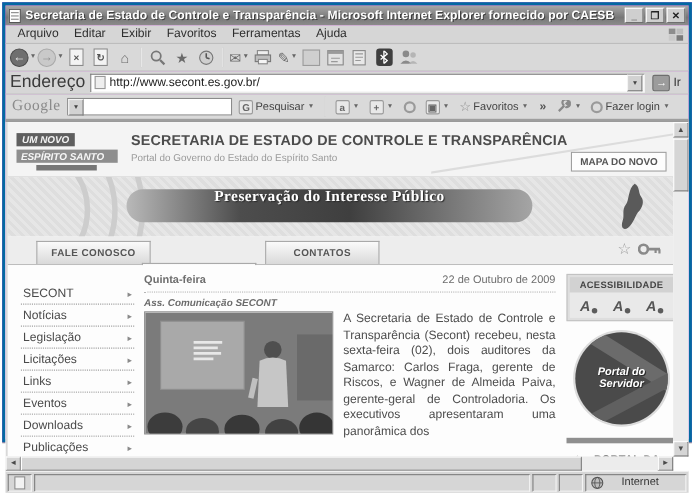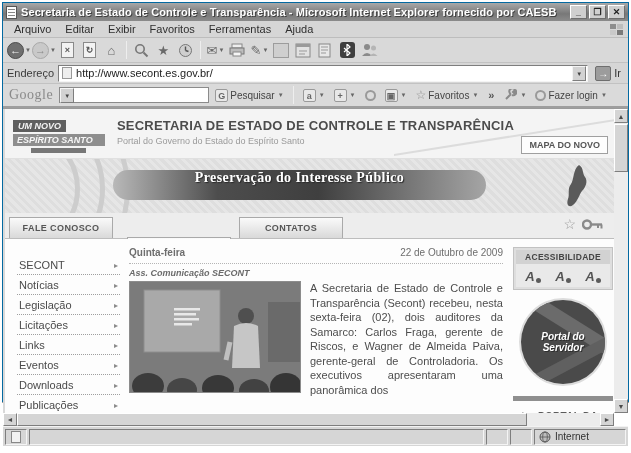--- a/index.html
+++ b/index.html
@@ -2,21 +2,21 @@
 <html><head>
 <meta charset="utf-8">
 <style>
   html,body{margin:0;padding:0;width:631px;height:453px;background:#fff;overflow:hidden;
     font-family:"Liberation Sans",sans-serif;-webkit-font-smoothing:antialiased;}
   *{box-sizing:border-box;}
   .raised{border:1px solid;border-color:#f4f4f4 #7e7e7e #7e7e7e #f4f4f4;}
   .sunken{border:1px solid;border-color:#7e7e7e #f4f4f4 #f4f4f4 #7e7e7e;}
 
   .window{position:absolute;left:2px;top:2px;width:627px;height:400px;background:#d946ef;
-    border:1px solid #0369a1;box-shadow:0 1px 0 #9a9a9a;}
+    border:3px solid #0369a1;box-shadow:0 1px 0 #9a9a9a;}
 
   
   .titlebar{height:18px;background:linear-gradient(180deg,#a8a8a8,#787878 60%,#8b8b8b);
     display:flex;align-items:center;padding:0 3px;}
   .titleicon{width:11px;height:13px;background:#fdfdfd;border:1px solid #555;margin-right:4px;position:relative;flex:0 0 auto;}
   .titleicon:before{content:"";position:absolute;left:1px;top:2px;width:7px;height:1px;background:#888;box-shadow:0 3px 0 #888,0 6px 0 #888;}
   .titletext{color:#fff;font-weight:bold;font-size:11px;white-space:nowrap;overflow:hidden;flex:1;
     text-shadow:1px 1px 0 #3f3f3f;letter-spacing:.1px;}
   .winbtns{display:flex;gap:2px;}
   .winbtn{width:17px;height:14px;background:#cfcfcf;border:1px solid;border-color:#fff #6e6e6e #6e6e6e #fff;
@@ -42,21 +42,21 @@
   .caret{font-size:6px;color:#666;margin-left:1px;}
   .pageic{width:13px;height:16px;background:#f3f3f3;border:1px solid #8a8a8a;font-size:9px;line-height:14px;
     text-align:center;color:#555;font-weight:bold;}
   .glyph{font-size:13px;color:#6a6a6a;}
   .tsep{width:1px;height:18px;background:#aaa;border-right:1px solid #eee;margin:0 3px;}
   .sq{width:16px;height:15px;background:#cfcfcf;border:1px solid #9c9c9c;}
   .btooth{width:15px;height:16px;background:#3f3f3f;border-radius:3px;display:flex;align-items:center;justify-content:center;}
 
   
   .addrbar{height:21px;display:flex;align-items:center;padding:0 4px;background:#d6d6d6;border-bottom:1px solid #c2c2c2;gap:4px;}
-  .addrlabel{font-size:11px;color:#3a3a3a;}
+  .addrlabel{font-size:16px;color:#3a3a3a;}
   .addrfield{flex:1;height:17px;background:#fff;display:flex;align-items:center;padding:0 1px 0 3px;}
   .addricon{width:10px;height:12px;background:#eee;border:1px solid #999;margin-right:4px;flex:0 0 auto;}
   .addrtext{font-size:11px;color:#222;flex:1;white-space:nowrap;overflow:hidden;}
   .combobtn{width:14px;height:15px;background:#d2d2d2;font-size:6px;text-align:center;line-height:14px;color:#444;}
   .gobtn{display:flex;align-items:center;gap:3px;font-size:11px;color:#333;padding:0 3px;}
   .goicon{width:16px;height:15px;background:#9c9c9c;border:1px solid #6e6e6e;color:#fff;font-size:10px;
     line-height:13px;text-align:center;border-radius:2px;}
 
   
   .gbar{height:24px;display:flex;align-items:center;padding:0 6px;background:#dadada;border-bottom:2px solid #9e9e9e;gap:3px;}
@@ -101,21 +101,21 @@
     display:flex;align-items:flex-start;justify-content:center;}
   .bannertext{font-family:"Liberation Serif",serif;font-size:14px;font-weight:bold;color:#fff;
     text-shadow:1px 1px 1px #2a2a2a;letter-spacing:.4px;}
   .esmap{position:absolute;right:22px;top:4px;}
 
   
   .tabrow{height:26px;background:#ededed;position:relative;border-bottom:1px solid #bdbdbd;}
   .tab{position:absolute;top:4px;height:21px;width:104px;background:linear-gradient(180deg,#fafafa,#d9d9d9);
     border:1px solid #a9a9a9;border-bottom:none;font-size:9px;font-weight:bold;color:#555;
     display:flex;align-items:center;justify-content:center;letter-spacing:.4px;}
-  .tab.t0{left:4px;} .tab.t1{left:122px;margin-top:20px;} .tab.t2{left:234px;}
+  .tab.t0{left:26px;} .tab.t1{left:122px;margin-top:20px;} .tab.t2{left:234px;}
   .tabicons{position:absolute;right:10px;top:3px;display:flex;gap:6px;align-items:center;}
 
   
   .columns{position:relative;height:190px;background:#fdfdfd;}
   .sidebar{position:absolute;left:12px;top:16px;width:103px;}
   .sbitem{font-size:11px;color:#4a4a4a;padding:4px 2px 3px 2px;border-bottom:1px dotted #9f9f9f;
     display:flex;align-items:center;}
   .sbitem .arrow{margin-left:auto;color:#8a8a8a;font-size:8px;}
 
   .main{position:absolute;left:124px;top:8px;width:374px;}
@@ -154,21 +154,21 @@
   .h-l{left:0;top:0;width:14px;height:13px;}
   .h-r{right:0;top:0;width:14px;height:13px;}
   .h-th{position:absolute;left:14px;top:0;width:510px;height:13px;background:#d5d5d5;border:1px solid;border-color:#fff #7e7e7e #7e7e7e #fff;}
 
   
   .statusbar{height:20px;display:flex;align-items:center;gap:2px;padding:1px 2px;background:#d6d6d6;border-top:1px solid #f2f2f2;}
   .spane{height:16px;background:#d6d6d6;}
   .sp-icon{width:22px;display:flex;align-items:center;justify-content:center;}
   .sp-main{flex:1;}
   .sp-sm{width:22px;}
-  .sp-zone{width:92px;display:flex;align-items:center;gap:4px;padding:0 4px;font-size:10px;color:#333;}
+  .sp-zone{width:92px;display:flex;align-items:center;gap:16px;padding:0 4px;font-size:10px;color:#333;}
   .spico{width:10px;height:12px;background:#f2f2f2;border:1px solid #888;}
 </style>
 </head>
 <body>
 
 <div class="window">
 
   <div class="titlebar">
     <span class="titleicon"></span>
     <span class="titletext">Secretaria de Estado de Controle e Transparência - Microsoft Internet Explorer fornecido por CAESB</span>

